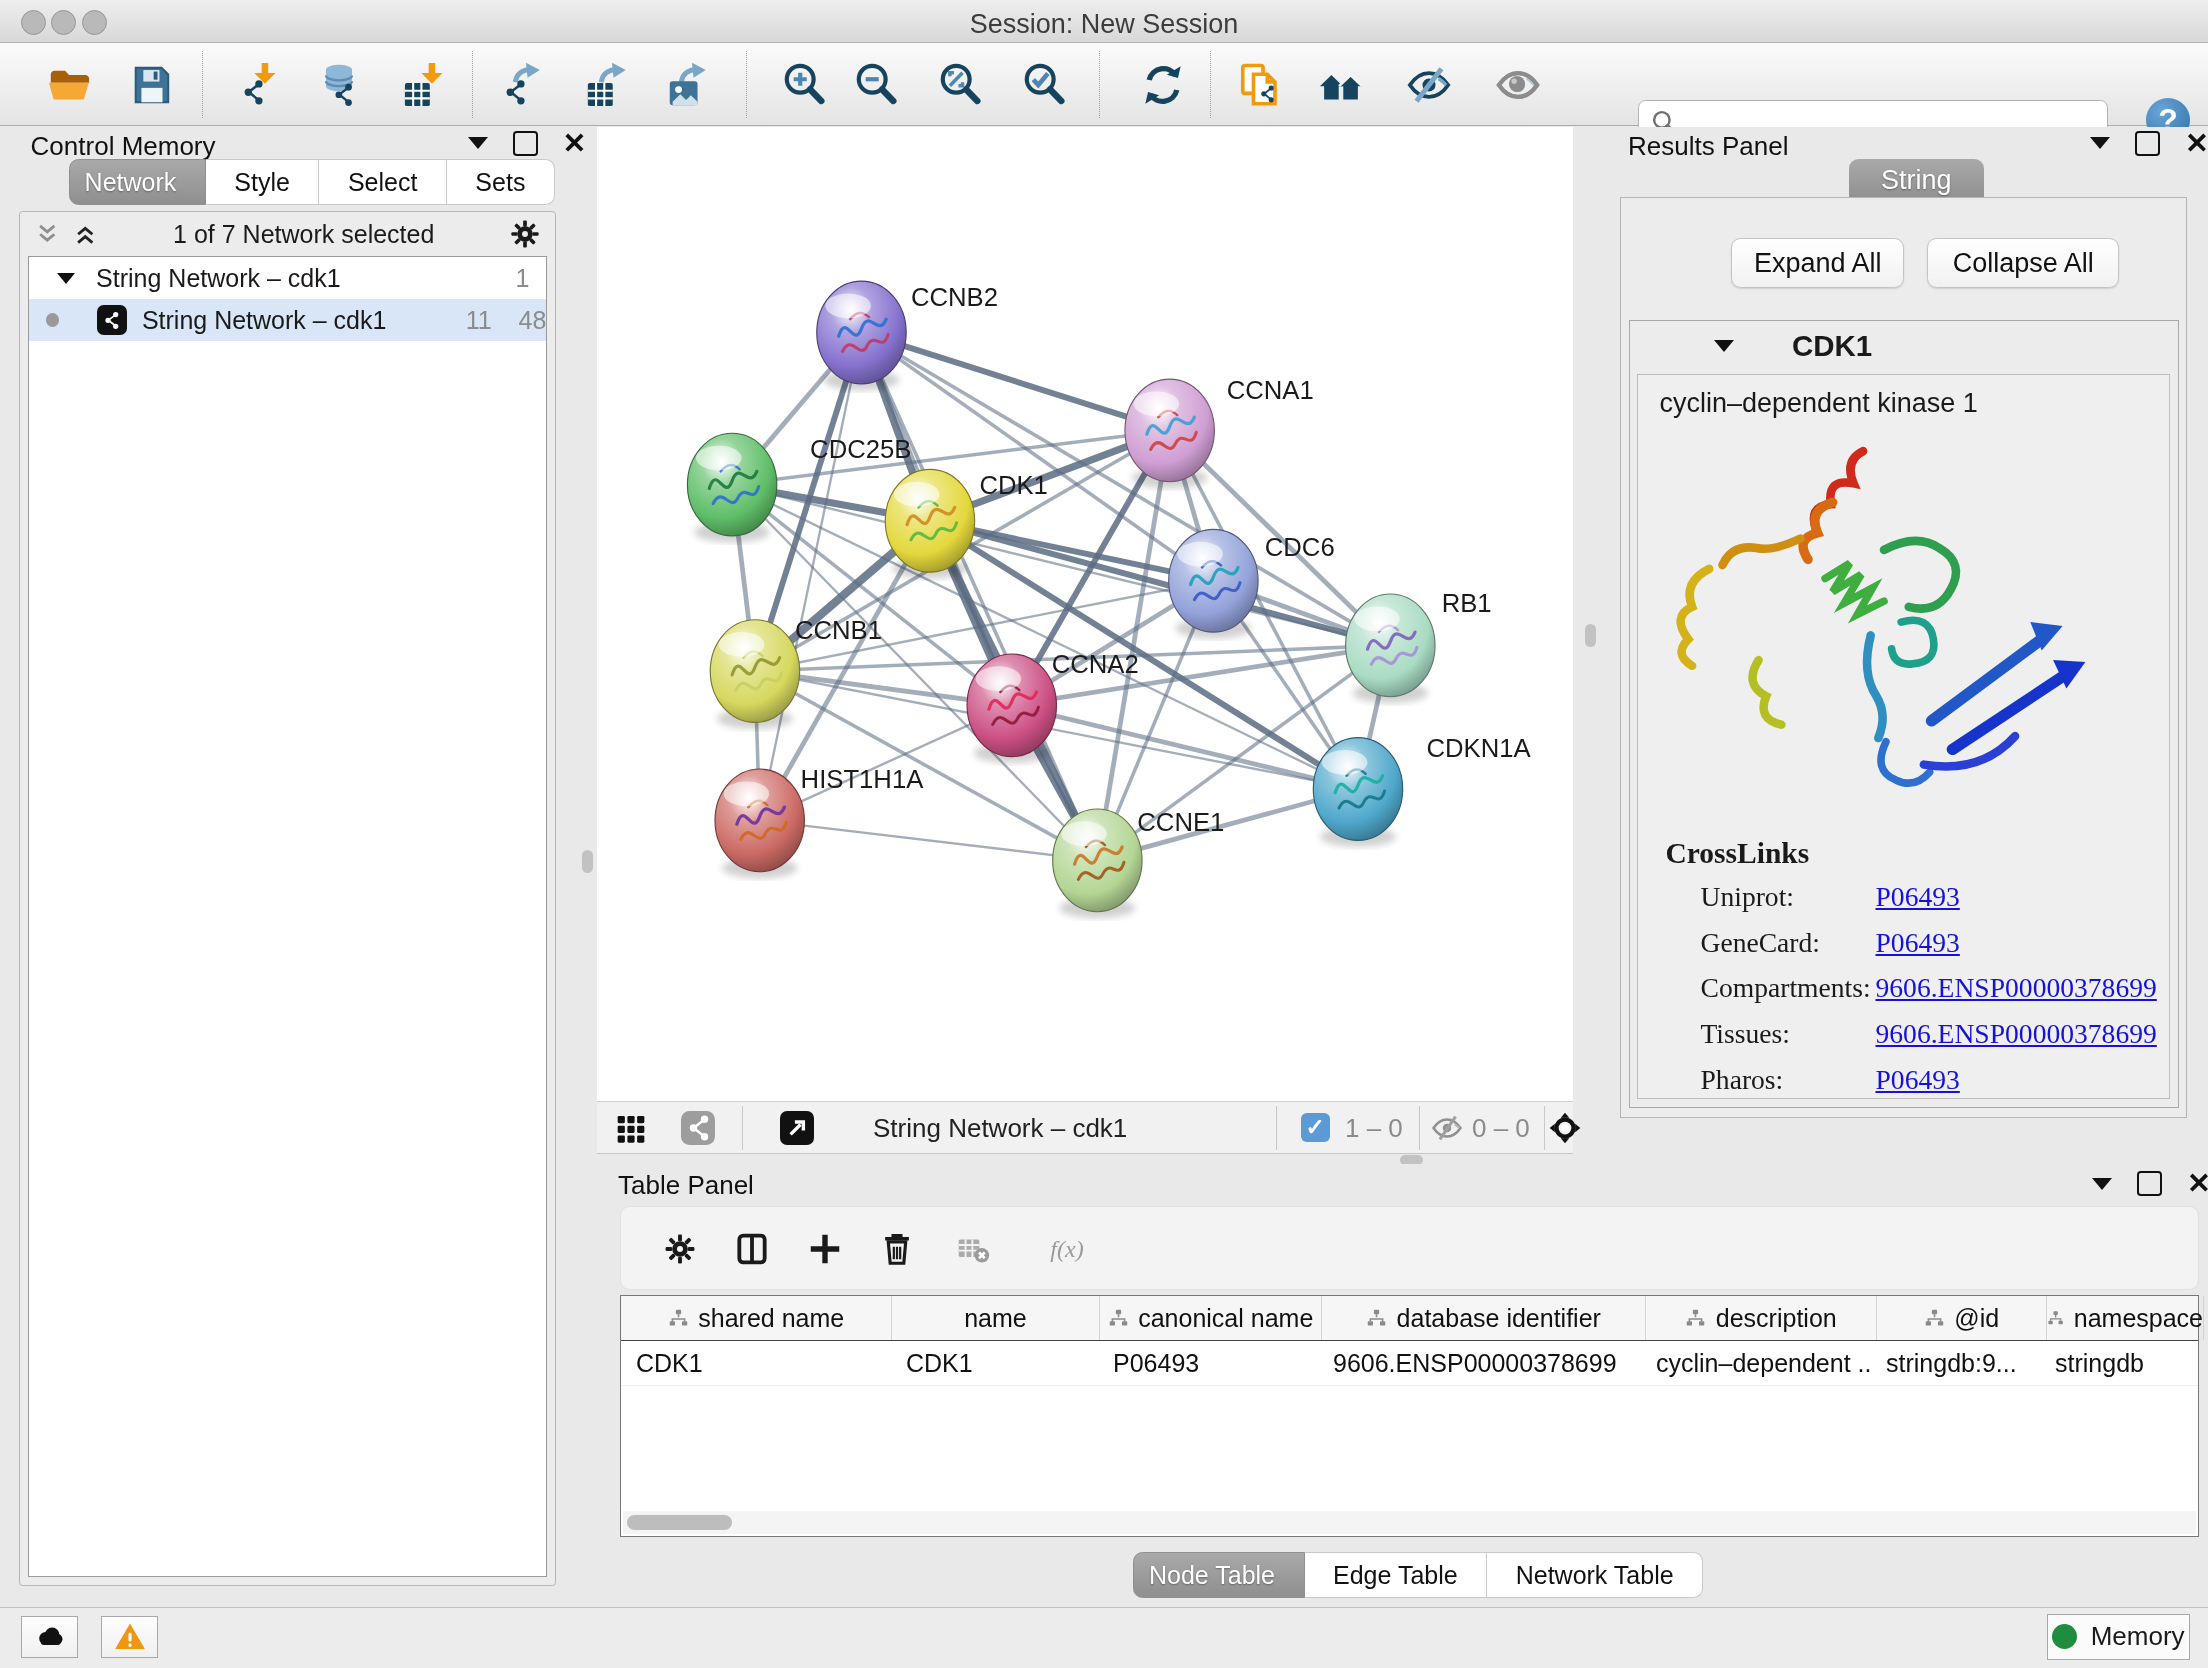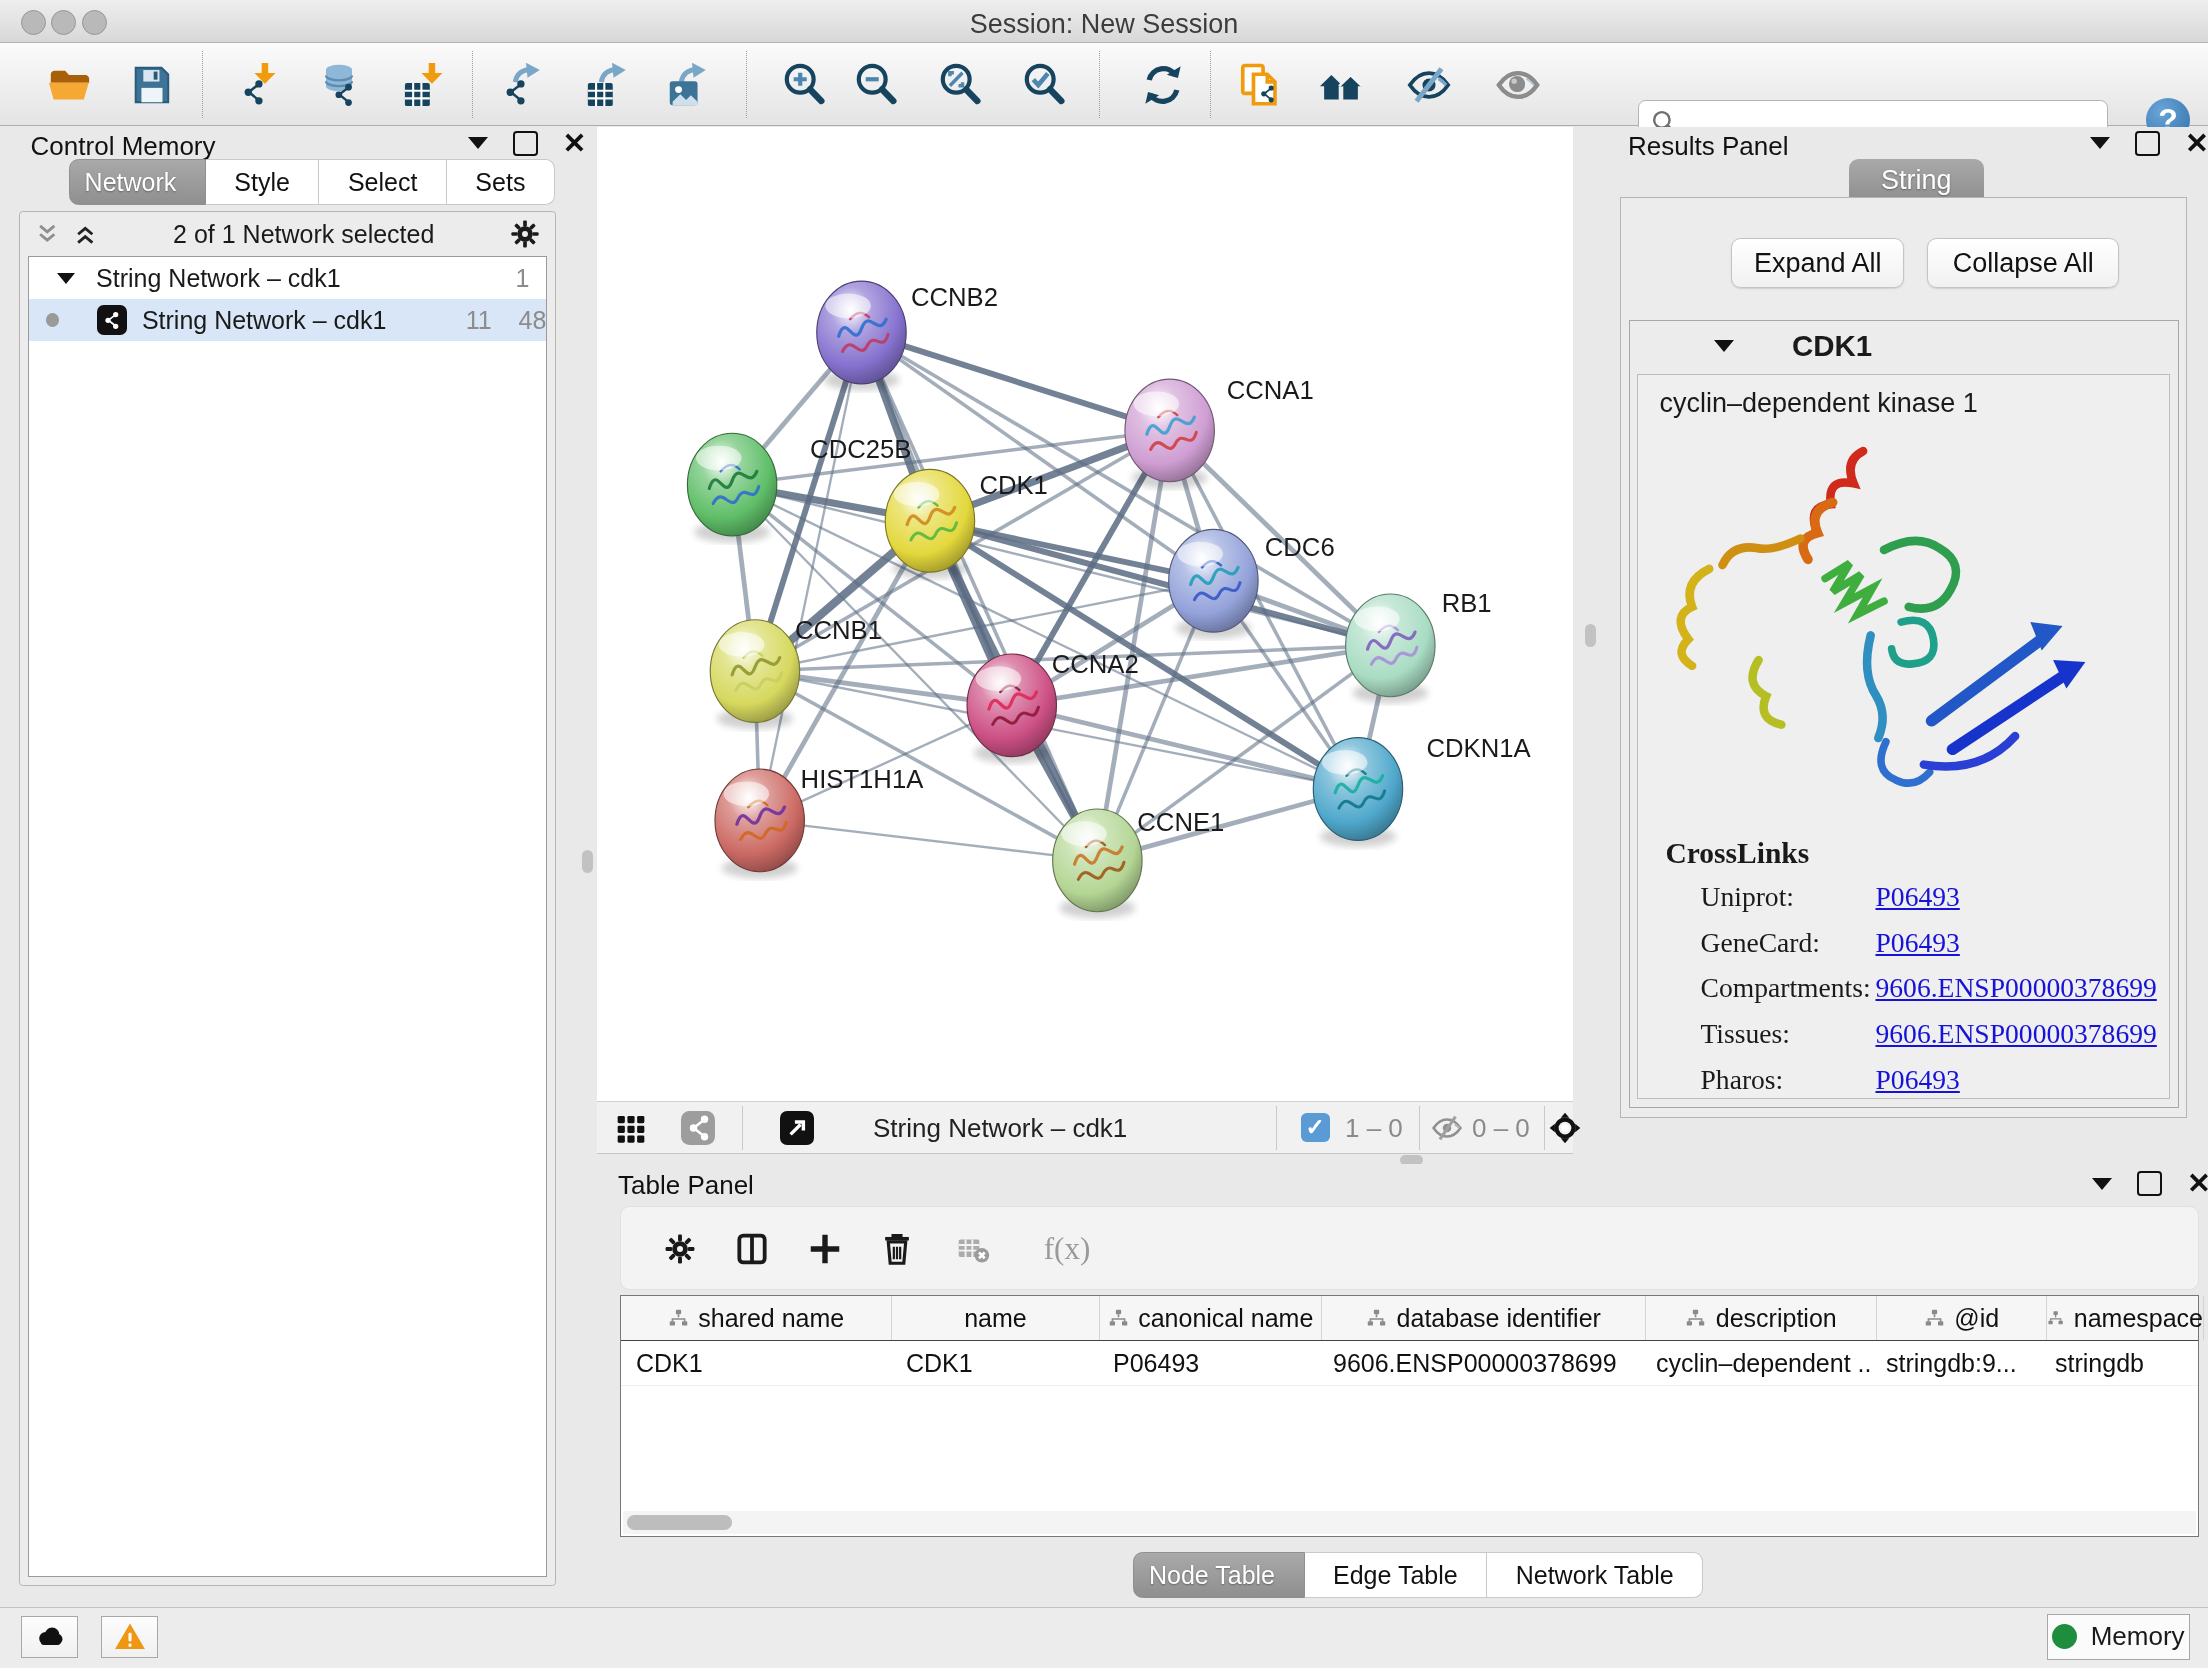--- a/index.html
+++ b/index.html
@@ -307,21 +307,21 @@
         <div class="tab">Sets</div>
       </div>
     <div class="cp-box">
       <div class="cp-head">
         <svg width="28.5" height="28.5" viewBox="0 0 24 24" style="margin-left:13.3px">
           <path d="M6 5l6 5 6-5M6 12l6 5 6-5" stroke="#8f8f8f" stroke-width="2.4" fill="none"></path>
         </svg>
         <svg width="28.5" height="28.5" viewBox="0 0 24 24" style="margin-left:9.5px">
           <path d="M6 19l6-5 6 5M6 12l6-5 6 5" stroke="#222" stroke-width="2.4" fill="none"></path>
         </svg>
-        <div style="flex:1;text-align:center;font-size:25px">2 of 1 Network selected</div>
+        <div style="flex:1;text-align:center;font-size:25px">1 of 7 Network selected</div>
         <svg width="34" height="34" viewBox="0 0 24 24" style="margin-right:13.3px">
           <g fill="#1a1a1a">
             <rect x="10.7" y="2.4" width="2.6" height="4.4" rx=".8"></rect>
             <rect x="10.7" y="2.4" width="2.6" height="4.4" rx=".8" transform="rotate(45 12 12)"></rect>
             <rect x="10.7" y="2.4" width="2.6" height="4.4" rx=".8" transform="rotate(90 12 12)"></rect>
             <rect x="10.7" y="2.4" width="2.6" height="4.4" rx=".8" transform="rotate(135 12 12)"></rect>
             <rect x="10.7" y="2.4" width="2.6" height="4.4" rx=".8" transform="rotate(180 12 12)"></rect>
             <rect x="10.7" y="2.4" width="2.6" height="4.4" rx=".8" transform="rotate(225 12 12)"></rect>
             <rect x="10.7" y="2.4" width="2.6" height="4.4" rx=".8" transform="rotate(270 12 12)"></rect>
             <rect x="10.7" y="2.4" width="2.6" height="4.4" rx=".8" transform="rotate(315 12 12)"></rect>
@@ -765,21 +765,21 @@
       </div>
       <div class="tp-ico" style="left:331px">
         <svg width="38" height="38" viewBox="0 0 24 24">
           <rect x="3" y="6" width="13" height="11" rx="1" fill="#ababab"></rect>
           <path d="M3 9.5h13M3 13h13M7.3 6v11M11.6 6v11" stroke="#f3f3f3" stroke-width="1.2"></path>
           <circle cx="17.6" cy="16" r="4.6" fill="#9b9b9b"></circle>
           <path d="M15.8 14.2l3.6 3.6M19.4 14.2l-3.6 3.6" stroke="#fff" stroke-width="1.7"></path>
         </svg>
       </div>
       <div class="tp-ico" style="left:403px;width:86px">
-        <span class="serif" style="font-size:31px;color:#9a9a9a">f(x)</span>
+        <span class="serif" style="font-style:italic;font-size:24px;color:#9a9a9a">f(x)</span>
       </div>
     </div>
     <div class="tbl">
       <div class="tbl-head" id="tbl-head">
           <div class="th" style="width: 270px; flex: 0 0 auto;">
             <svg width="21" height="21" viewBox="0 0 24 24">
               <g fill="#8a8a8a">
  <rect x="9" y="2" width="6" height="5" rx="1"></rect>
                 <rect x="2" y="15" width="6" height="5" rx="1"></rect>
                 <rect x="16" y="15" width="6" height="5" rx="1"></rect>

